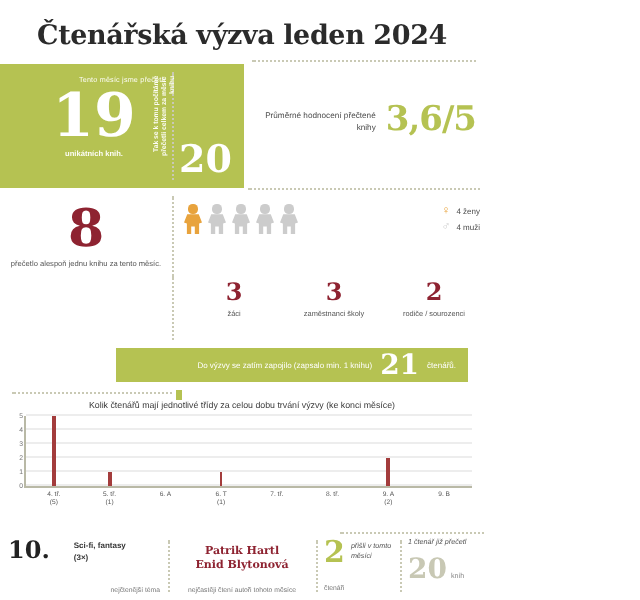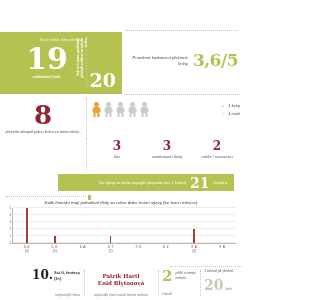--- a/index.html
+++ b/index.html
@@ -146,21 +146,21 @@
   .xt { position:absolute; top:100%; margin-top:1.5px; font-size:3.3px; color:#555; white-space:nowrap; }
   .xn { position:absolute; top:100%; margin-top:6px; font-size:3.3px; color:#555; white-space:nowrap; }
 
   
   .bottom { position:absolute; left:0; top:266px; width:242px; height:34px; display:flex; }
   .bcol { position:relative; padding:3px 4px; }
   .bcol.c1 { width:84px; }
   .bcol.c2 { width:74px; text-align:center; }
   .bcol.c3 { width:42px; }
   .bcol.c4 { width:42px; }
-  .c1row { display:flex; align-items:flex-start; gap:1px;justify-content:flex-end; }
+  .c1row { display:flex; align-items:flex-start; gap:12px; }
   .c1n { font-family:"DejaVu Serif", serif; font-weight:bold; font-size:12px; line-height:12px; color:#222; }
   .c1t { font-size:4px; line-height:5px; font-weight:bold; color:#333; padding-top:1px; }
   .cap { font-size:3.4px; color:#777; text-align:right; position:absolute; right:4px; bottom:3px; }
   .cap.ctr { text-align:center; left:0; right:0; }
   .authors { color:#8e2331; font-family:"DejaVu Serif", serif; font-weight:bold; font-size:5.5px; line-height:7px; padding-top:4px; }
   .c3row { display:flex; align-items:flex-start; gap:3px; }
   .c3n { font-family:"DejaVu Serif", serif; font-weight:bold; font-size:15px; line-height:15px; color:#b5c252; }
   .c3t { font-size:3.6px; line-height:4.6px; color:#555; font-style:italic; padding-top:2px; }
   .c3cap { font-size:3.4px; color:#777; position:absolute; left:4px; bottom:4px; }
   .c4t { font-size:3.6px; line-height:4.6px; color:#555; font-style:italic; }
@@ -168,20 +168,21 @@
   .c4n { font-family:"DejaVu Serif", serif; font-weight:bold; font-size:14px; line-height:14px; color:#c8c8b4; }
   .c4u { font-size:3.6px; color:#888; }
   .vb { position:absolute; left:0; top:4px; bottom:4px; }
   .topdots3 { position:absolute; left:86px; top:0; width:74px; }
 </style>
 </head>
 <body>
 
 <div class="page">
 
+  <div class="title">Čtenářská výzva leden 2024</div>
 
   <div class="band1">
     <div class="dots-h topdots"></div>
 
     <div class="greenbox">
       <div class="caption-top">Tento měsíc jsme přečetli</div>
       <div class="big19">19</div>
       <div class="caption-bot">unikátních knih.</div>
       <div class="dots-v vsep1"></div>
       <div class="sub20wrap">

